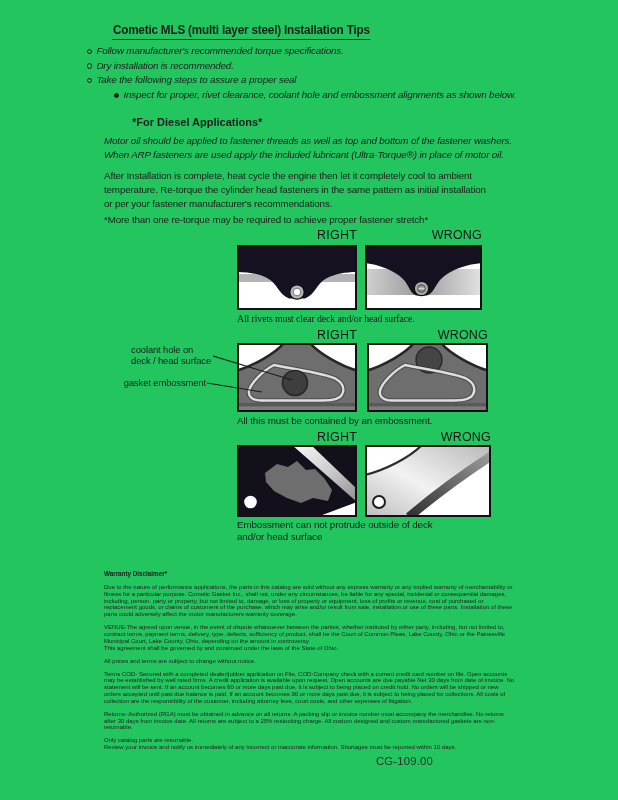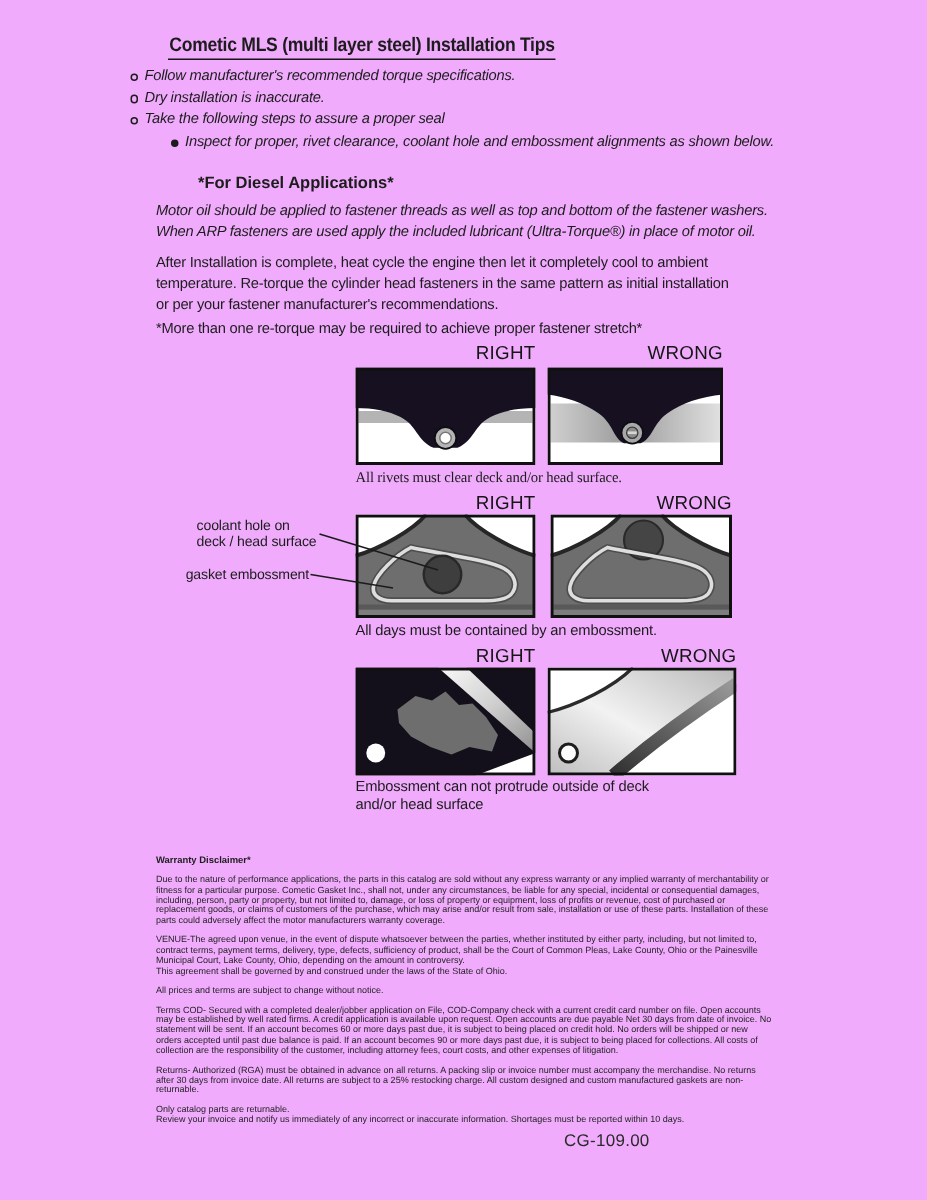--- a/index.html
+++ b/index.html
@@ -1,17 +1,17 @@
 <!DOCTYPE html>
 <html><head>
 <meta charset="utf-8">
 <style>
   html,body { margin:0; padding:0; background:#ffffff; }
   .page {
-    position:relative; width:618px; height:800px; background:#f0abfc;
+    position:relative; width:618px; height:800px; background:#22c55e;
     font-family:"Liberation Sans", sans-serif; color:#1c1c1c; overflow:hidden;
   }
   .abs { position:absolute; }
 
   .title {
     left:112px; top:22px; font-size:13px; font-weight:bold; letter-spacing:-0.2px;
     border-bottom:1.6px solid #161616; padding:0 1px 2px 1px;
     transform:scaleX(.9); transform-origin:left top; white-space:nowrap;
   }
 
@@ -50,21 +50,21 @@
 
   <div class="abs title">Cometic MLS (multi layer steel) Installation Tips</div>
 
   <div class="abs bullets">
     <div class="brow">
       <span class="bmark"></span>
       <span>Follow manufacturer's recommended torque specifications.</span>
     </div>
     <div class="brow">
       <span class="bmark"></span>
-      <span>Dry installation is inaccurate.</span>
+      <span>Dry installation is recommended.</span>
     </div>
     <div class="brow">
       <span class="bmark"></span>
       <span>Take the following steps to assure a proper seal</span>
     </div>
     <div class="brow sub">
       <span class="bmark"></span>
       <span>Inspect for proper, rivet clearance, coolant hole and embossment alignments as shown below.</span>
     </div>
   </div>
@@ -141,21 +141,21 @@
     <path fill="none" stroke="#2e2e2e" stroke-width="4.6" opacity="0.5" d="M38,22 C59,26.5 89,30 100,36 C107,40 109,46.5 106,51.5 C104,55.5 97,57.5 87,57.5 L25,57.5 C16.5,57.5 12,53.5 13,48 C14.5,40 28,27 38,22 Z"></path>
     <path fill="none" stroke="#dedede" stroke-width="2.4" d="M38,22 C59,26.5 89,30 100,36 C107,40 109,46.5 106,51.5 C104,55.5 97,57.5 87,57.5 L25,57.5 C16.5,57.5 12,53.5 13,48 C14.5,40 28,27 38,22 Z"></path>
     <rect x="1" y="1" width="119" height="67" fill="none" stroke="#101010" stroke-width="2"></rect>
   </svg>
 
   <svg class="abs leader" style="left:198px; top:348px;" width="110" height="50" viewBox="0 0 110 50">
     <line x1="15" y1="8" x2="94" y2="32" stroke="#1b1b1b" stroke-width="1.1"></line>
     <line x1="9" y1="35" x2="64" y2="44" stroke="#1b1b1b" stroke-width="1.1"></line>
   </svg>
 
-  <div class="abs caption" style="left:237px; top:415px;">All days must be contained by an embossment.</div>
+  <div class="abs caption" style="left:237px; top:415px;">All this must be contained by an embossment.</div>
 
   <div class="abs dlabel" style="left:237px; top:430px; width:120px;">RIGHT</div>
   <div class="abs dlabel" style="left:365px; top:430px; width:126px;">WRONG</div>
 
   <svg class="abs panel" style="left:237px; top:445px;" width="120" height="72" viewBox="0 0 120 72">
     <defs>
       <linearGradient id="gStripeR" x1="0" y1="0" x2="1" y2="1">
         <stop offset="0" stop-color="#fafafa"></stop>
           <stop offset="0.5" stop-color="#cfcfcf"></stop>
           <stop offset="1" stop-color="#8f8f8f"></stop>

